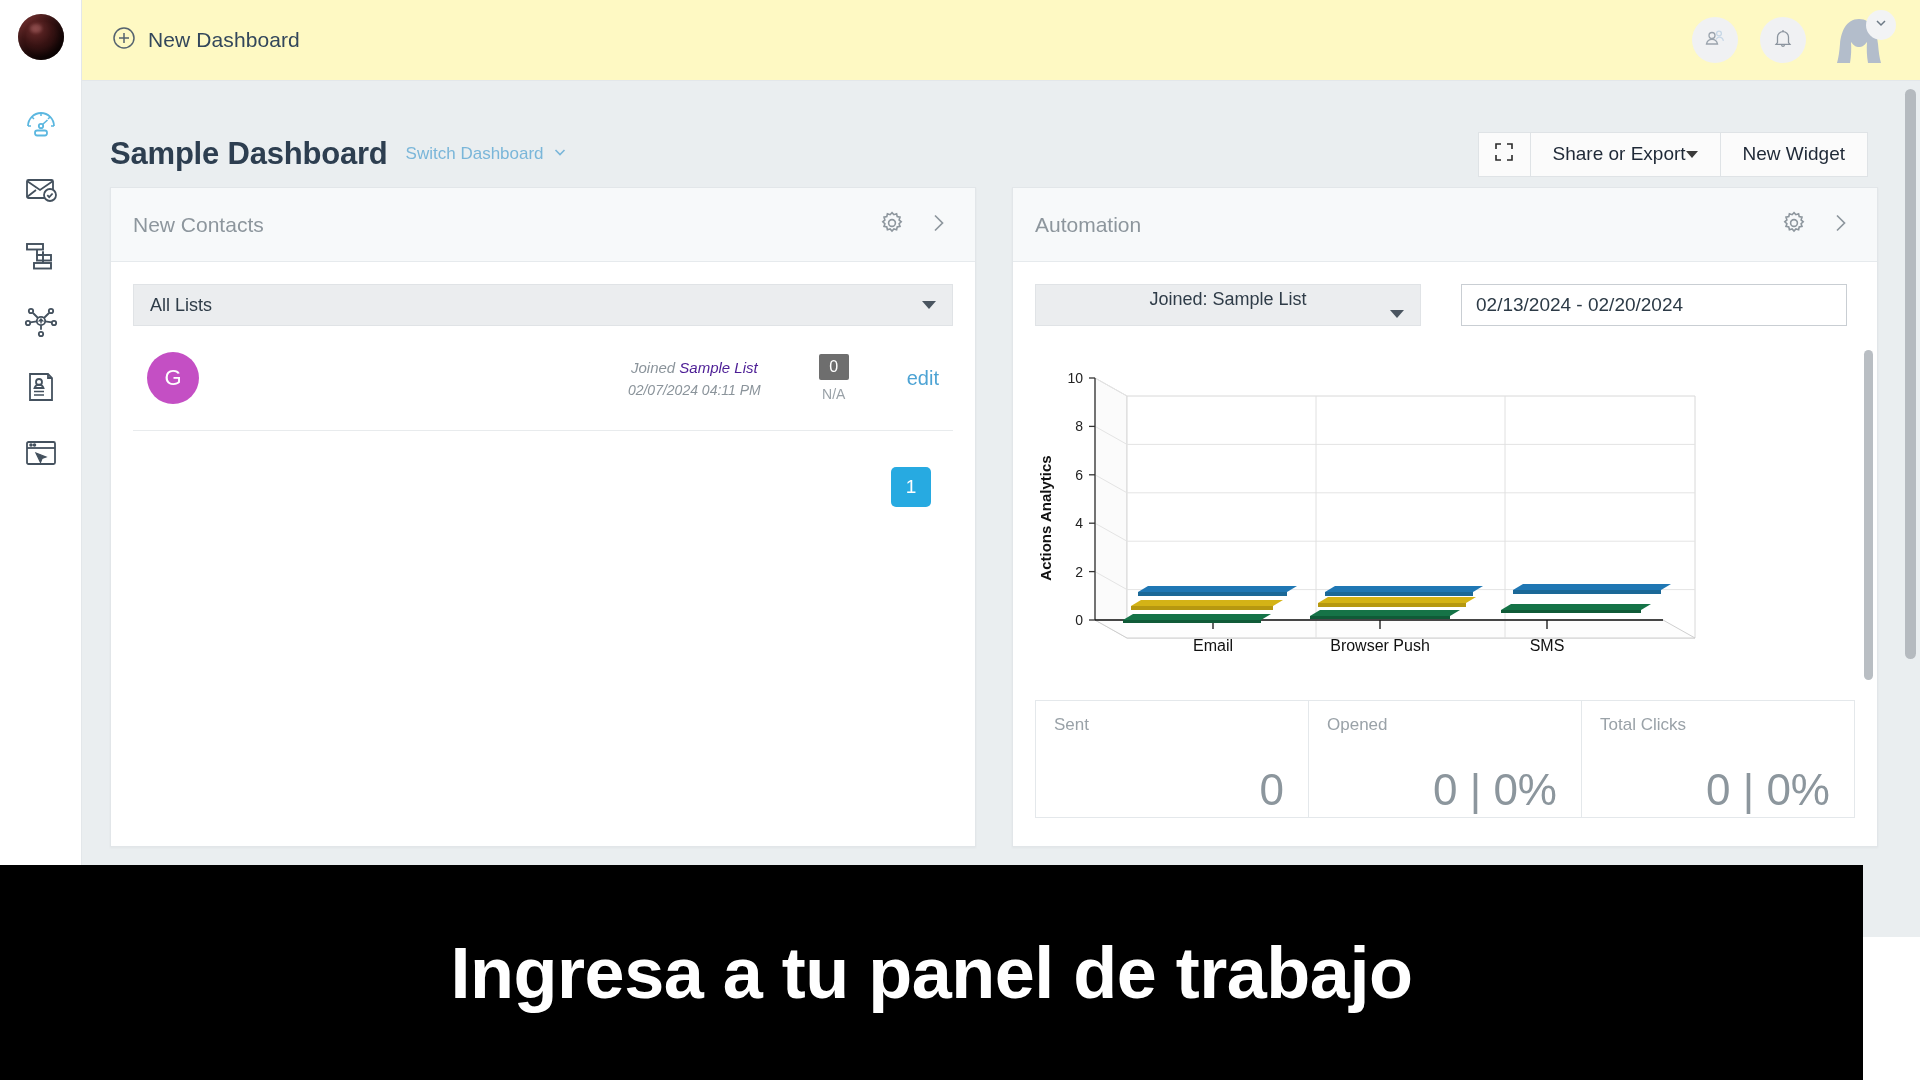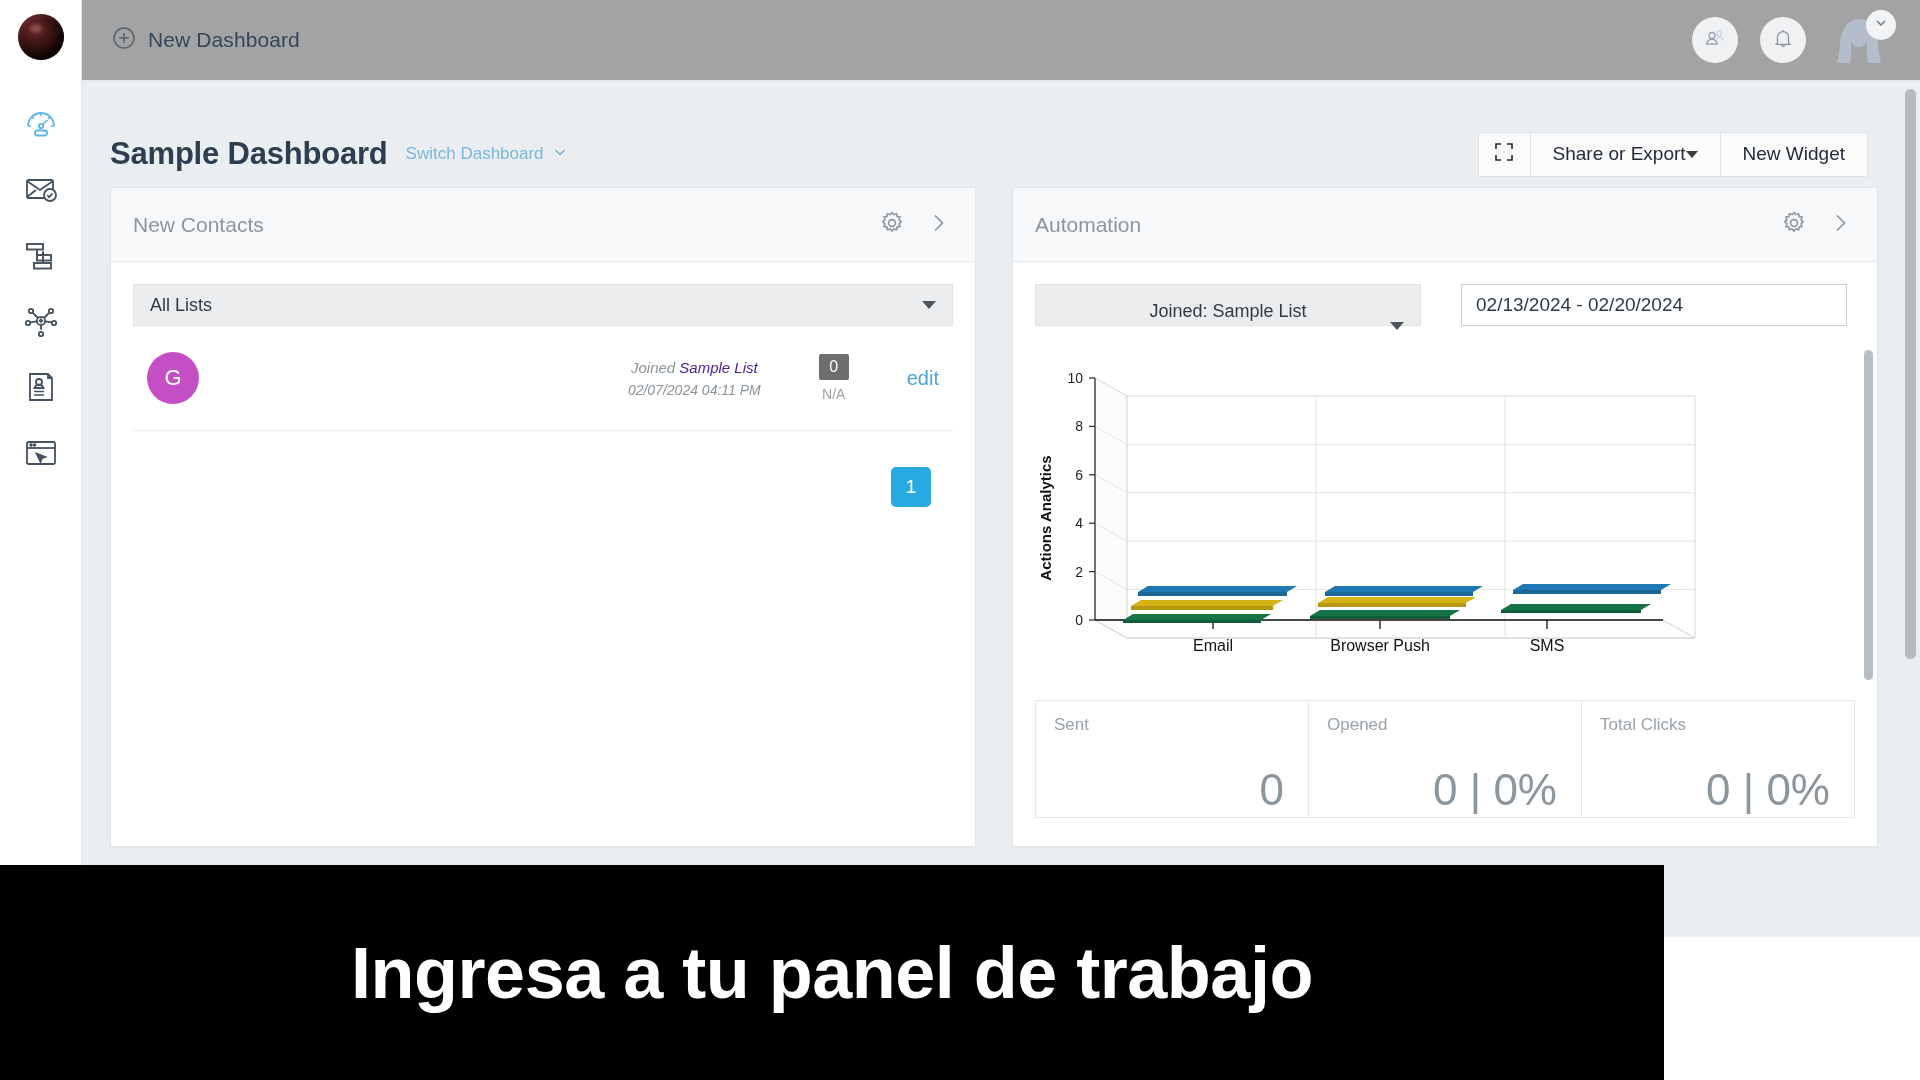--- a/index.html
+++ b/index.html
@@ -42,21 +42,21 @@
     width: 58px; height: 66px;
     display: flex; align-items: center; justify-content: center;
     cursor: pointer;
   }
   .rail-item svg { display: block; }
 
   
   .topbar {
     position: absolute; left: 82px; top: 0;
     width: 1838px; height: 81px;
-    background: #a3a3a3;
+    background: #fef9c3;
     border-bottom: 1px solid #e3e7ea;
     display: flex; align-items: center;
     z-index: 5;
   }
   .newdash {
     display: flex; align-items: center; gap: 12px;
     margin-left: 30px; cursor: pointer;
   }
   .newdash-label {
     font-size: 21px; color: #33475b; letter-spacing: .1px;
@@ -141,21 +141,21 @@
   .card-title { font-size: 21px; color: #8d969d; }
   .card-head-icons { margin-left: auto; display: flex; align-items: center; gap: 22px; }
   .card-body { padding: 22px 22px 0 22px; position: relative; height: 584px; }
 
   
   .select {
     height: 42px;
     background: #ebedef;
     border: 1px solid #e0e3e6;
     display: flex; align-items: center;
-    padding: 16px 16px;
+    padding: 4px 16px;
     font-size: 18px; color: #2f3c48;
     cursor: pointer;
   }
   .select .arrow { margin-left: auto; width: 0; height: 0;
     border-left: 7px solid transparent; border-right: 7px solid transparent; border-top: 8px solid #4a5560; }
   .select-all-lists { width: 100%; }
 
   
   .contact-row {
     display: flex; align-items: center;
@@ -239,21 +239,21 @@
     background: #b5babf;
   }
   .page-scrollbar {
     position: absolute; right: 0; top: 0; width: 19px; height: 784px;
     background: #eaeef0;
   }
 
   
   .caption {
     position: absolute; left: 0; top: 865px;
-    width: 1664px; height: 215px;
+    width: 1863px; height: 215px;
     background: #000000;
     display: flex; align-items: center; justify-content: center;
   }
   .caption-text {
     color: #ffffff;
     font-size: 72px;
     font-weight: bold;
     letter-spacing: -.5px;
   }
 </style>

